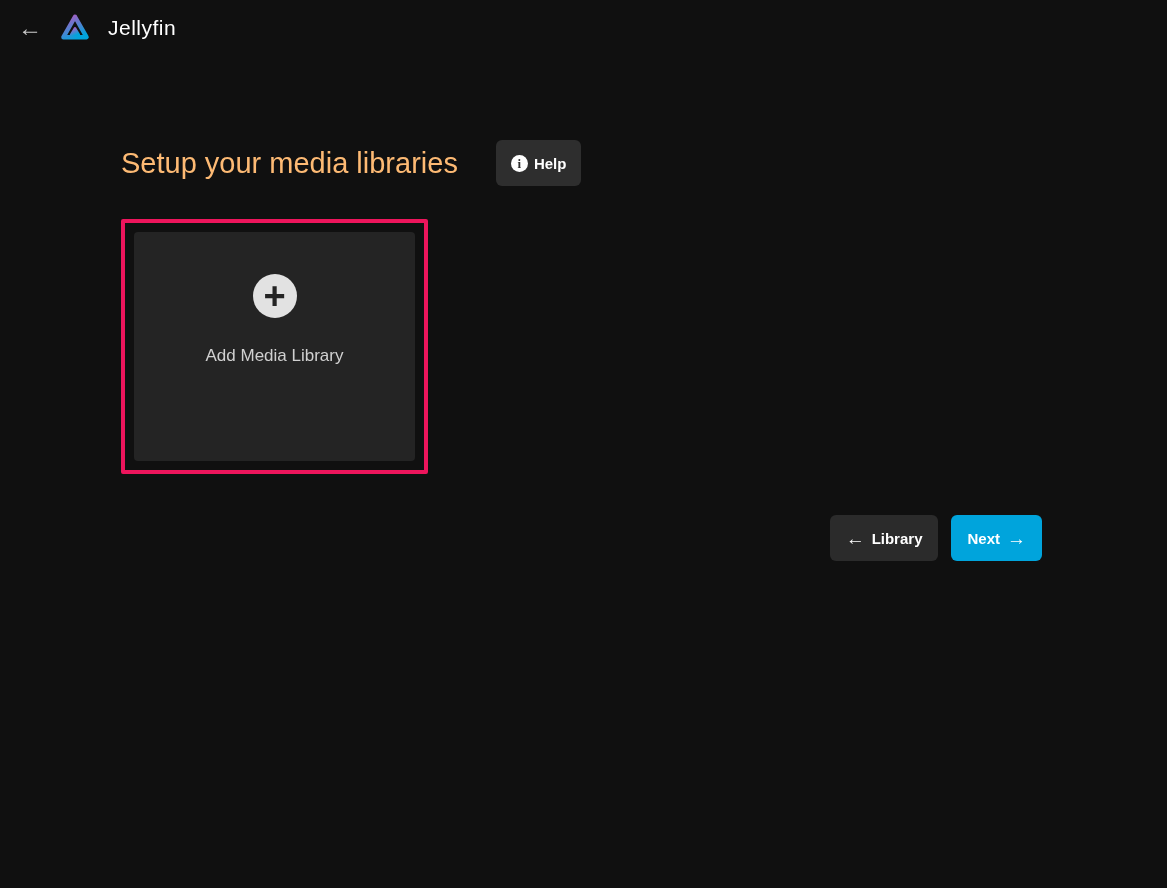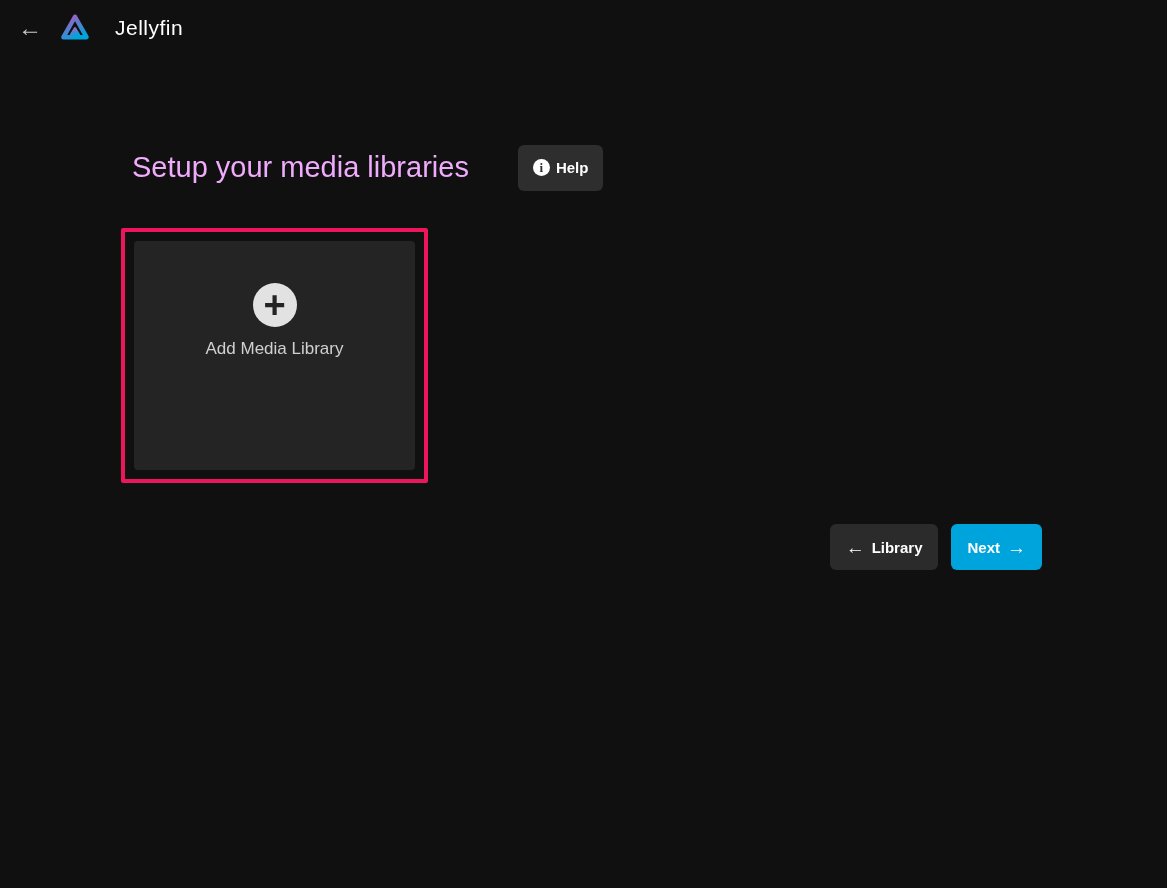--- a/index.html
+++ b/index.html
@@ -13,26 +13,26 @@
 
   
   .header { display: flex; align-items: center; height: 56px; padding-left: 12px; }
   .back-btn {
     width: 36px; height: 36px; background: transparent; border: none;
     color: #c9c9c9; font-size: 24px; line-height: 1; padding: 0;
     display: flex; align-items: center; justify-content: center; cursor: pointer;
   }
   .logo { display: flex; align-items: center; margin-left: 10px; }
   .logo svg { width: 34px; height: 36px; display: block; }
-  .app-title { color: #ffffff; font-size: 21px; font-weight: 400; margin-left: 23px; letter-spacing: 0.5px; }
+  .app-title { color: #ffffff; font-size: 21px; font-weight: 400; margin-left: 16px; letter-spacing: 0.5px; }
 
   
   .main { padding: 0 125px 0 121px; }
   .title-row { margin-top: 84px; display: flex; align-items: center; gap: 38px; }
-  .page-title { margin: 11px; font-size: 29px; font-weight: 400; color: #f0abfc; }
+  .page-title { margin: 0; font-size: 29px; font-weight: 400; color: #fdba74; }
 
   .help-btn {
     display: flex; align-items: center; gap: 6px; height: 46px; padding: 0 15px;
     background: #2e2e2e; border: none; border-radius: 6px;
     color: #ffffff; font-weight: 700; font-size: 15px;
     font-family: "Liberation Sans", sans-serif; cursor: pointer;
   }
   .info-icon {
     width: 17px; height: 17px; border-radius: 50%;
     background: #ffffff; color: #2e2e2e;
@@ -53,21 +53,21 @@
     border: none; border-radius: 4px; padding: 0;
     display: flex; flex-direction: column; align-items: center;
     cursor: pointer; font-family: "Liberation Sans", sans-serif;
   }
   .plus-circle {
     margin-top: 42px; width: 44px; height: 44px; border-radius: 50%;
     background: #e2e2e2; color: #242424;
     font-size: 38px; font-weight: 700; line-height: 1;
     display: flex; align-items: center; justify-content: center;
   }
-  .add-label { margin-top: 12px; font-size: 17px; color: #d0d0d0; }
+  .add-label { margin-top: 28px; font-size: 17px; color: #d0d0d0; }
 
   
   .wizard-nav { margin-top: 41px; display: flex; justify-content: flex-end; gap: 13px; }
   .nav-btn {
     height: 46px; border: none; border-radius: 6px;
     color: #ffffff; font-weight: 700; font-size: 15px;
     font-family: "Liberation Sans", sans-serif;
     display: flex; align-items: center; gap: 7px; padding: 0 16px; cursor: pointer;
   }
   .nav-btn.prev { background: var(--button-dark-bg, #2b2b2b); }

